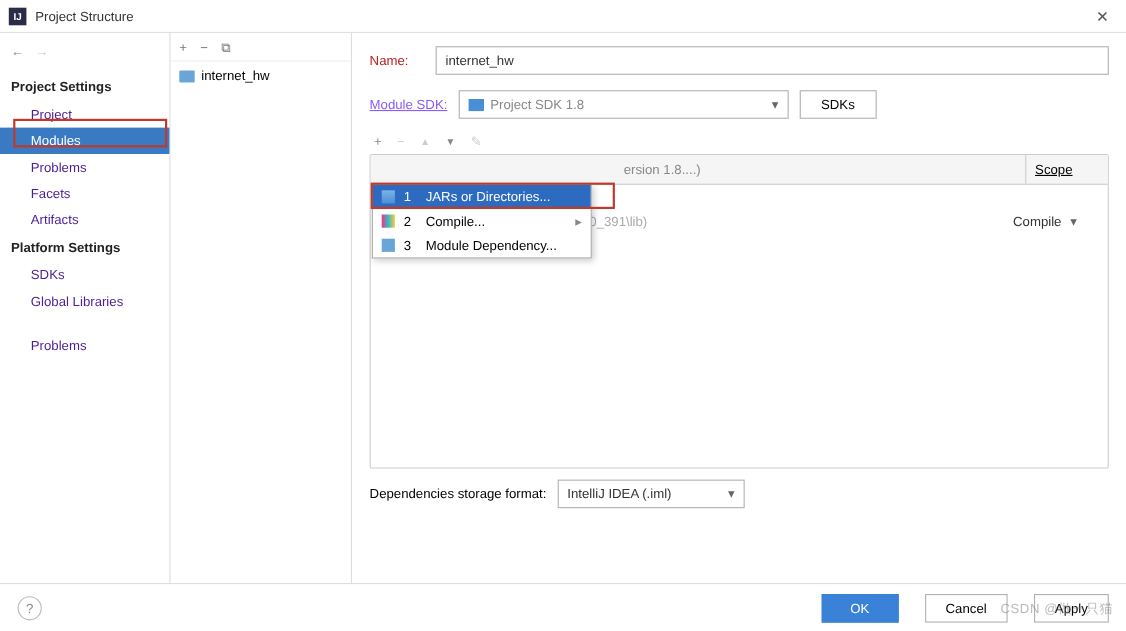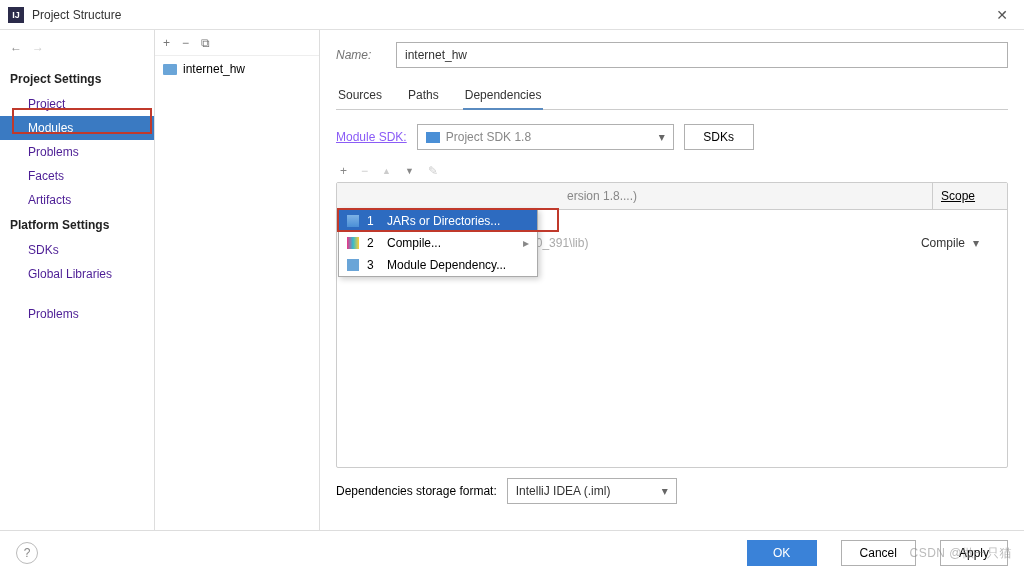--- a/index.html
+++ b/index.html
@@ -19,30 +19,30 @@
 .sidebar .item.selected { background: #3a7ac2; color: #fff; }
 .modules-highlight { position: absolute; left: 12px; top: 108px; width: 140px; height: 26px; border: 2px solid #c0392b; pointer-events: none; }
 
 .modlist { width: 165px; border-right: 1px solid #ddd; }
 .modlist .toolbar { height: 26px; display: flex; align-items: center; gap: 12px; padding: 2px 8px; color: #777; border-bottom: 1px solid #eee; }
 .modlist .mod-item { padding: 6px 8px; display: flex; align-items: center; gap: 6px; }
 .modlist .folder-icon { width: 14px; height: 11px; background: #6aa5d8; display: inline-block; border-radius: 1px; }
 
 .mainpane { flex: 1; padding: 12px 16px; position: relative; }
 .row { display: flex; align-items: center; margin-bottom: 14px; }
-.label { color: #737373; width: 60px; font-style: italic; }
+.label { color: #b91c1c; width: 60px; }
 .name-input { flex: 1; height: 26px; border: 1px solid #b0b0b0; padding: 0 8px; color: #333; }
 
 .tabs { display: flex; gap: 22px; border-bottom: 1px solid #ccc; margin-bottom: 14px; }
 .tab { padding: 6px 2px; color: #333; cursor: pointer; }
 .tab.active { border-bottom: 2px solid #5a8bc0; margin-bottom: -1px; }
 
 .sdk-row { display: flex; align-items: center; gap: 10px; margin-bottom: 12px; }
 .sdk-label { color: #8b5cf6; text-decoration: underline; }
-.sdk-select { width: 257px; height: 26px; border: 1px solid #b0b0b0; background: #fff; display: flex; align-items: center; padding: 0 8px; gap: 6px; color: #888; position: relative; }
+.sdk-select { width: 300px; height: 26px; border: 1px solid #b0b0b0; background: #fff; display: flex; align-items: center; padding: 0 8px; gap: 6px; color: #888; position: relative; }
 .sdk-select .blue-folder { width: 14px; height: 11px; background: #4a8fd6; display: inline-block; }
 .sdk-select .caret { position: absolute; right: 8px; color: #666; }
 .edit-btn { width: 70px; height: 26px; border: 1px solid #b0b0b0; background: #fff; text-align: center; line-height: 24px; cursor: pointer; }
 
 .dep-toolbar { display: flex; gap: 14px; align-items: center; color: #888; padding: 2px 4px; margin-bottom: 2px; }
 .dep-toolbar span { cursor: pointer; }
 
 .dep-table { border: 1px solid #ccc; border-radius: 2px; position: relative; height: 286px; }
 .dep-header { display: flex; background: #f5f5f5; border-bottom: 1px solid #ccc; }
 .dep-header .export-col { width: 596px; padding: 6px 8px; border-right: 1px solid #ccc; }
@@ -117,25 +117,20 @@
     <div class="mod-item">
       <span class="folder-icon"></span>
       <span>internet_hw</span>
     </div>
   </div>
 
   <div class="mainpane">
     <div class="row">
       <span class="label">Name:</span>
       <input class="name-input" value="internet_hw" style="">
-    </div>
-    <div class="tabs">
-      <div class="tab">Sources</div>
-      <div class="tab">Paths</div>
-      <div class="tab active">Dependencies</div>
     </div>
     <div class="sdk-row">
       <span class="sdk-label">Module SDK:</span>
       <div class="sdk-select">
         <span class="blue-folder"></span>
         <span>Project SDK 1.8</span>
         <span class="caret">▾</span>
       </div>
       <div class="edit-btn">SDKs</div>
     </div>

